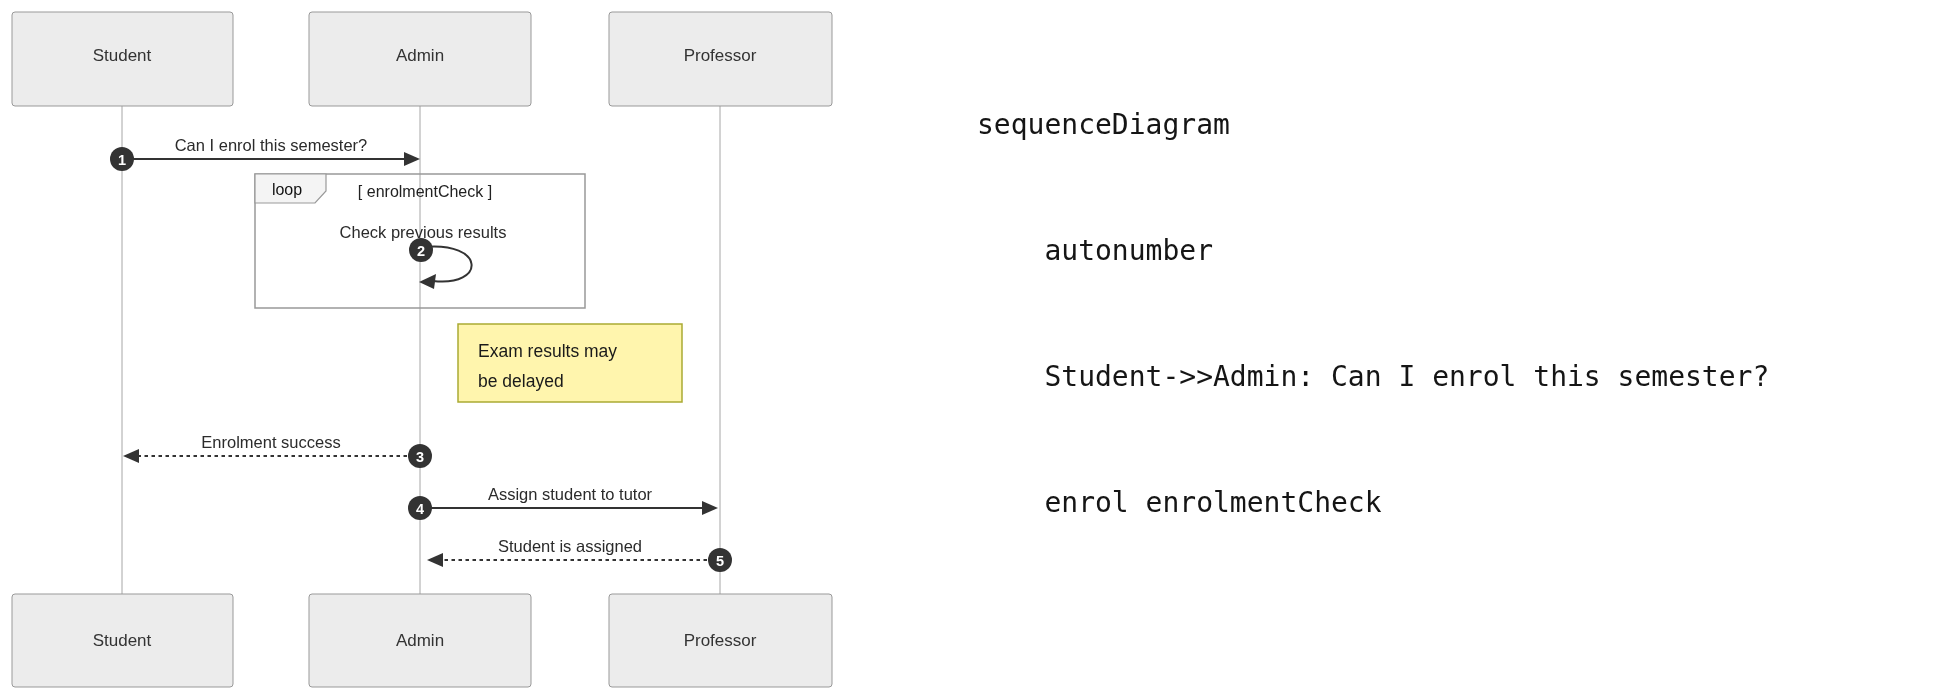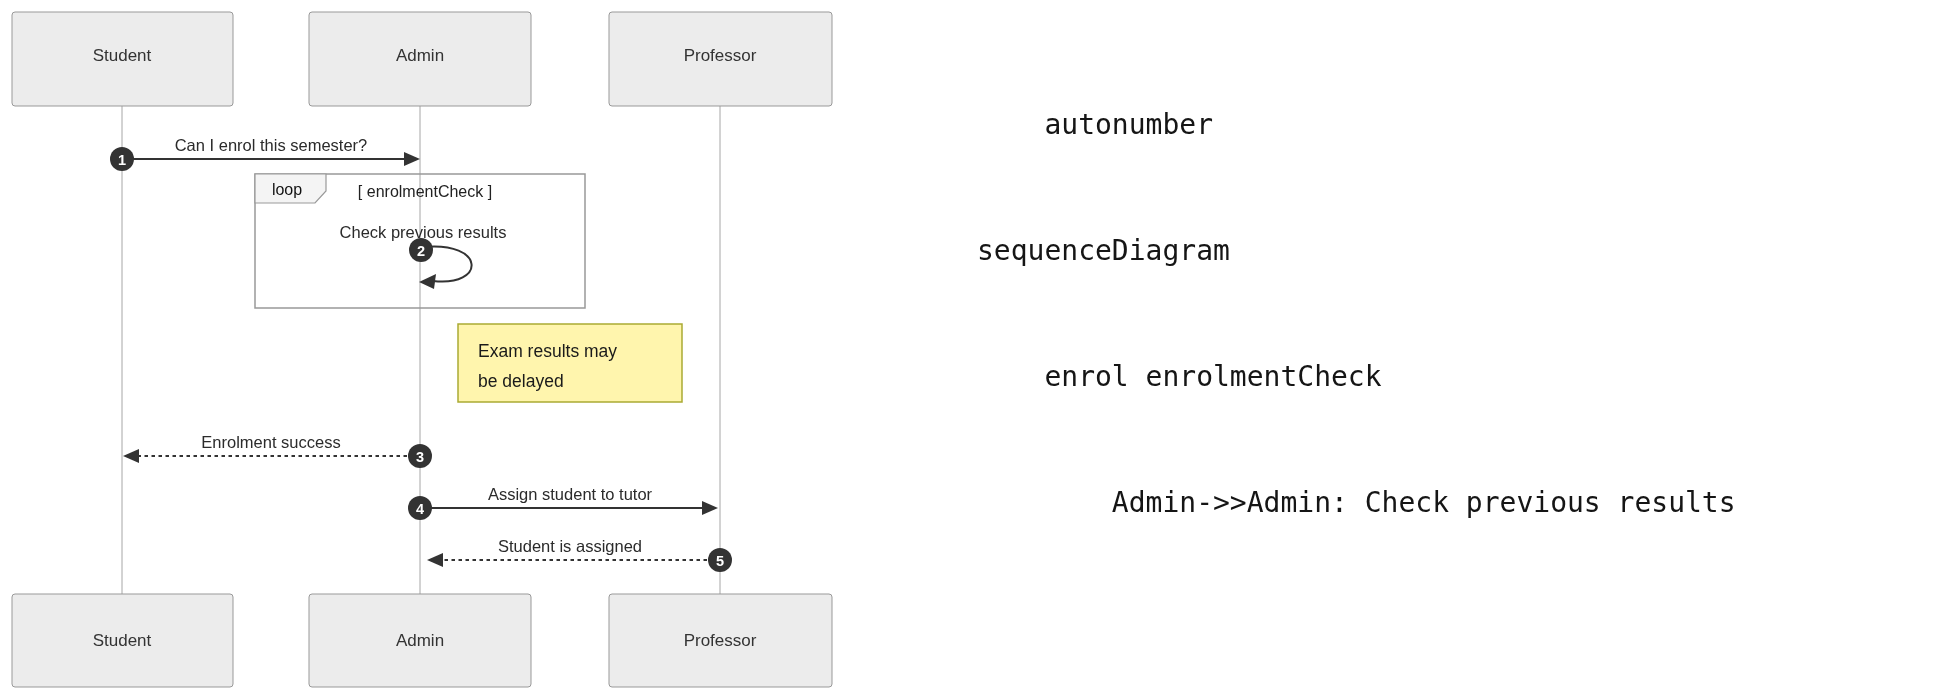--- a/index.html
+++ b/index.html
@@ -131,22 +131,22 @@
     <rect class="actor-rect" x="309" y="594" width="222" height="93" rx="3"></rect>
     <text class="actor-label" x="420" y="646">Admin</text>
   </g>
   <g>
     <rect class="actor-rect" x="609" y="594" width="223" height="93" rx="3"></rect>
     <text class="actor-label" x="720" y="646">Professor</text>
   </g>
 </svg>
 
 <div class="code-block">
+  <div>sequenceDiagram</div>
   <div>    autonumber</div>
-  <div>sequenceDiagram</div>
+  <div>    Student-&gt;&gt;Admin: Can I enrol this semester?</div>
   <div>    enrol enrolmentCheck</div>
-  <div>        Admin-&gt;&gt;Admin: Check previous results</div>
   
   
   
   
   
 </div>
 
 </body></html>

